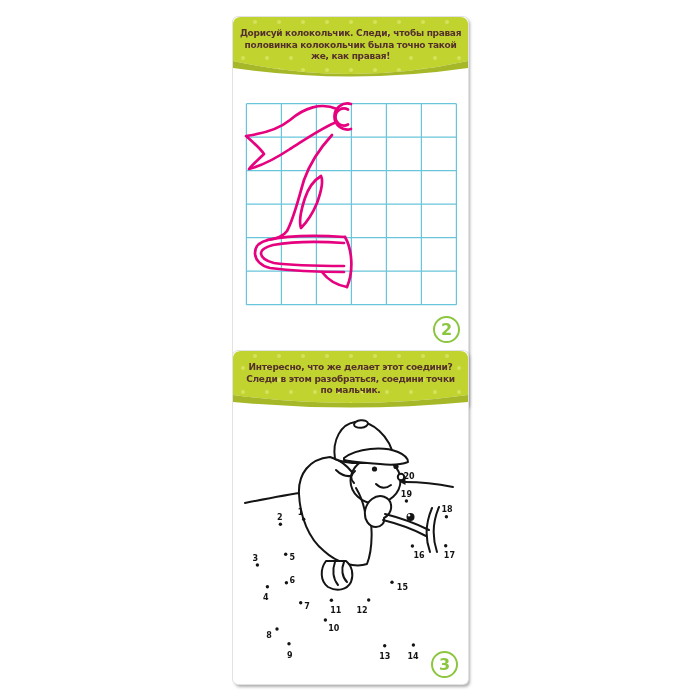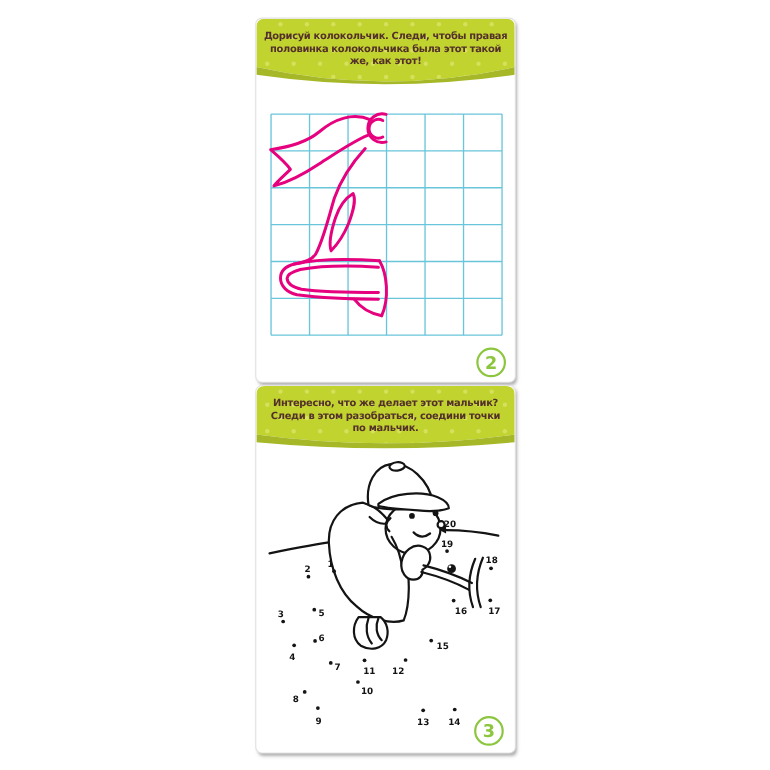--- a/index.html
+++ b/index.html
@@ -10,21 +10,21 @@
   html,body{margin:0;padding:0;}
   body{
     width:700px;height:700px;background:#ffffff;position:relative;
     font-family:"DejaVu Sans","Liberation Sans",sans-serif;overflow:hidden;
   }
   .page{
     position:absolute;left:233px;width:235px;background:var(--paper);
     border-radius:5px;overflow:hidden;
     box-shadow:0 0 0 1px #e2e2e2, 2px 2.5px 3px rgba(110,110,110,.55);
   }
-  #page-top{top:17px;height:330px;}
+  #page-top{top:17px;height:390px;}
   #page-bottom{top:351px;height:333px;}
   .banner{position:absolute;top:0;left:0;width:235px;height:74px;}
   .banner svg{position:absolute;top:0;left:0;}
   .banner-main{fill:var(--banner-green);}
   .banner-under{fill:var(--banner-shadow);}
   .banner-text{
     position:absolute;left:0;right:0;top:11px;text-align:center;
     font-size:9px;line-height:11.6px;font-weight:bold;color:var(--banner-text);
     letter-spacing:-0.3px;
   }
@@ -121,22 +121,22 @@
           <circle cx="154" cy="65" r="2" fill="#dbe468" opacity="0.8"></circle>
           <circle cx="178" cy="65" r="2" fill="#dbe468" opacity="0.8"></circle>
           <circle cx="202" cy="65" r="2" fill="#dbe468" opacity="0.8"></circle>
           <circle cx="226" cy="65" r="2" fill="#dbe468" opacity="0.8"></circle>
           <circle cx="250" cy="65" r="2" fill="#dbe468" opacity="0.8"></circle>
         </g>
       <path class="banner-under" d="M0,44 Q117.5,70 235,44 L235,51 Q117.5,68 0,51 Z"></path>
     </svg>
     <div class="banner-text">
       <span class="line">Дорисуй колокольчик. Следи, чтобы правая</span>
-      <span class="line">половинка колокольчика была этот такой</span>
-      <span class="line">же, как этот!</span>
+      <span class="line">половинка колокольчик была точно такой</span>
+      <span class="line">же, как правая!</span>
     </div>
   </div>
 
   <svg class="art" width="235" height="330" viewBox="0 0 235 330">
     <g>
         <line x1="13.4" y1="86.7" x2="13.4" y2="287.7" stroke="#68c5da" stroke-width="1.2"></line>
         <line x1="48.4" y1="86.7" x2="48.4" y2="287.7" stroke="#68c5da" stroke-width="1.2"></line>
         <line x1="83.4" y1="86.7" x2="83.4" y2="287.7" stroke="#68c5da" stroke-width="1.2"></line>
         <line x1="118.4" y1="86.7" x2="118.4" y2="287.7" stroke="#68c5da" stroke-width="1.2"></line>
         <line x1="153.4" y1="86.7" x2="153.4" y2="287.7" stroke="#68c5da" stroke-width="1.2"></line>
@@ -247,21 +247,21 @@
           <circle cx="130" cy="65" r="2" fill="#dbe468" opacity="0.8"></circle>
           <circle cx="154" cy="65" r="2" fill="#dbe468" opacity="0.8"></circle>
           <circle cx="178" cy="65" r="2" fill="#dbe468" opacity="0.8"></circle>
           <circle cx="202" cy="65" r="2" fill="#dbe468" opacity="0.8"></circle>
           <circle cx="226" cy="65" r="2" fill="#dbe468" opacity="0.8"></circle>
           <circle cx="250" cy="65" r="2" fill="#dbe468" opacity="0.8"></circle>
         </g>
       <path class="banner-under" d="M0,44 Q117.5,60 235,44 L235,51 Q117.5,62 0,51 Z"></path>
     </svg>
     <div class="banner-text">
-      <span class="line">Интересно, что же делает этот мальчик?</span>
+      <span class="line">Интересно, что же делает этот соедини?</span>
       <span class="line">Следи в этом разобраться, соедини точки</span>
       <span class="line">по мальчик.</span>
     </div>
   </div>
 
   <svg class="art" width="235" height="333" viewBox="0 0 235 333">
     <g>
       <path class="ink" d="M12,152 C32,148 52,144 73,141"></path>
       <path class="ink" d="M172,131 C189,131 205,133 220,136"></path>
       <path class="ink-fill" d="M97,106 C76,108 65,123 66,143 C67,166 76,188 91,200 C104,212 122,217 134,213 C140,198 140,172 135,152 C130,134 118,116 105,109 Z"></path>

